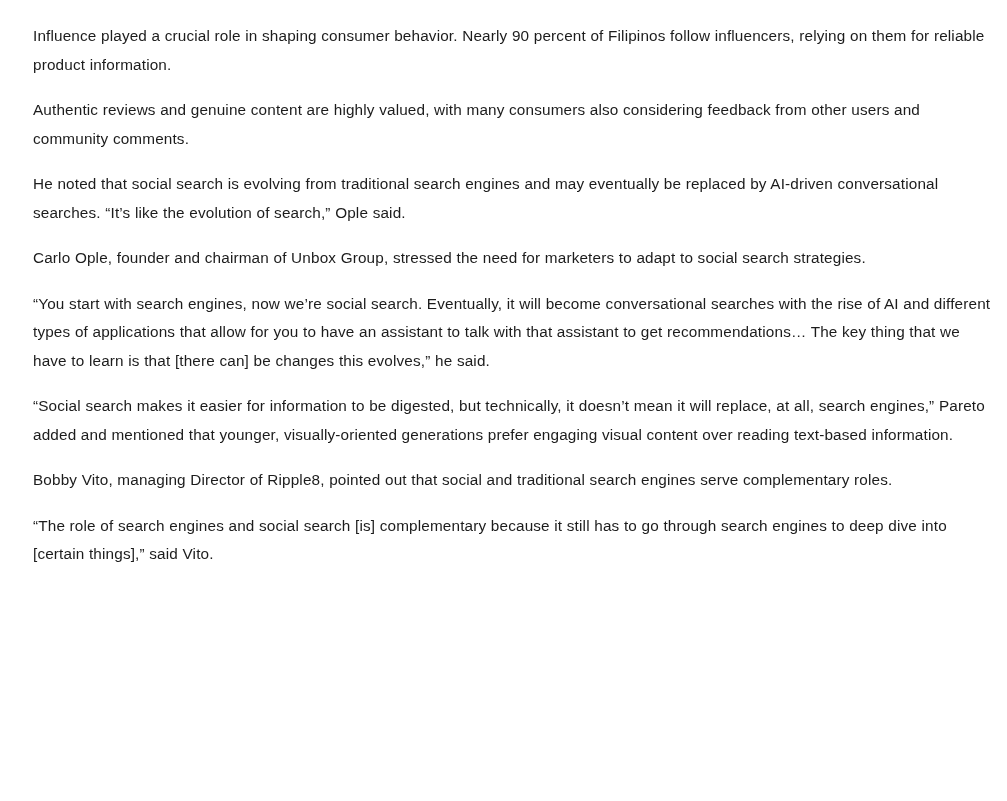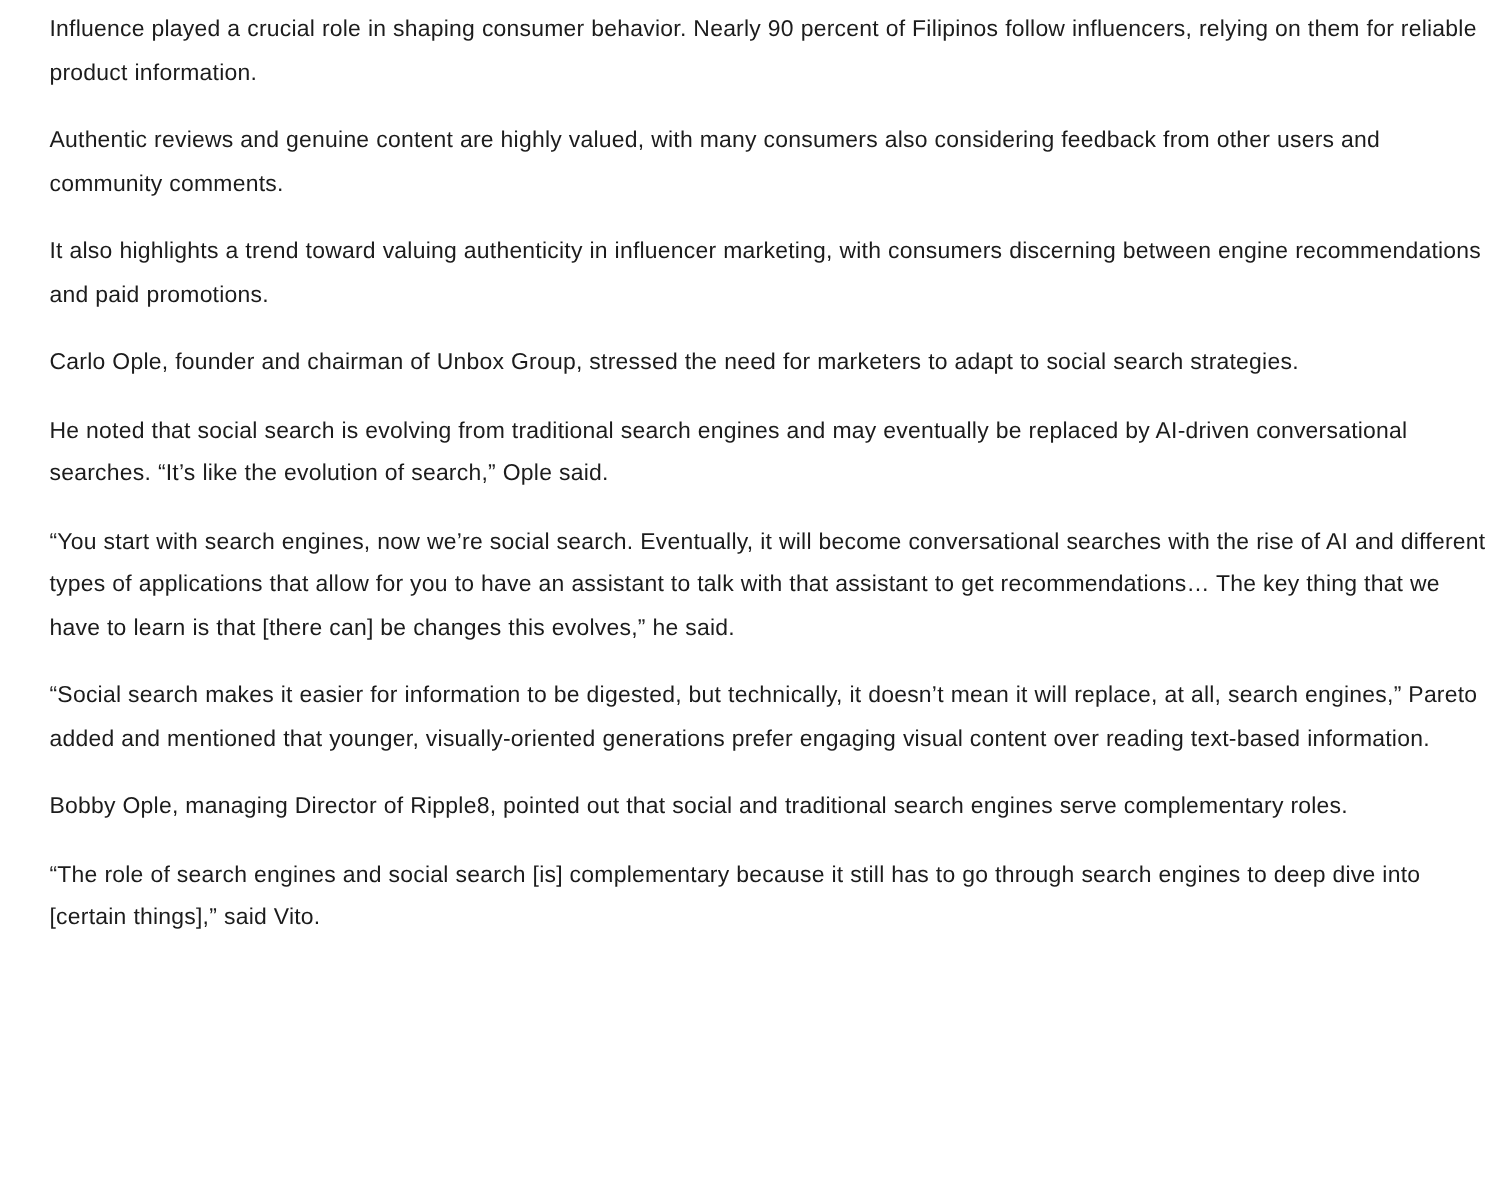--- a/index.html
+++ b/index.html
@@ -22,32 +22,31 @@
   .para {
     font-size: 15.3px;
     line-height: 28.5px;
     color: #1c1c1c;
     margin: 0 0 17px 0;
     letter-spacing: 0.01em;
     text-align: left;
     word-spacing: 0.01em;
   }
   .para:first-child {
-    padding-top: 6px;
+    padding-top: 22px;
   }
   .para:last-child {
     margin-bottom: 0;
   }
 </style>
 </head>
 <body>
 
 <div class="article-body">
   <p class="para">Influence played a crucial role in shaping consumer behavior. Nearly 90 percent of Filipinos follow influencers, relying on them for reliable product information.</p>
   <p class="para">Authentic reviews and genuine content are highly valued, with many consumers also considering feedback from other users and community comments.</p>
-  <p class="para">It also highlights a trend toward valuing authenticity in influencer marketing, with consumers discerning between engine recommendations and paid promotions.</p>
+  <p class="para">He noted that social search is evolving from traditional search engines and may eventually be replaced by AI-driven conversational searches. “It’s like the evolution of search,” Ople said.</p>
   <p class="para">Carlo Ople, founder and chairman of Unbox Group, stressed the need for marketers to adapt to social search strategies.</p>
-  <p class="para">He noted that social search is evolving from traditional search engines and may eventually be replaced by AI-driven conversational searches. “It’s like the evolution of search,” Ople said.</p>
   <p class="para">“You start with search engines, now we’re social search. Eventually, it will become conversational searches with the rise of AI and different types of applications that allow for you to have an assistant to talk with that assistant to get recommendations… The key thing that we have to learn is that [there can] be changes this evolves,” he said.</p>
   <p class="para">“Social search makes it easier for information to be digested, but technically, it doesn’t mean it will replace, at all, search engines,” Pareto added and mentioned that younger, visually-oriented generations prefer engaging visual content over reading text-based information.</p>
-  <p class="para">Bobby Ople, managing Director of Ripple8, pointed out that social and traditional search engines serve complementary roles.</p>
+  <p class="para">Bobby Vito, managing Director of Ripple8, pointed out that social and traditional search engines serve complementary roles.</p>
   <p class="para">“The role of search engines and social search [is] complementary because it still has to go through search engines to deep dive into [certain things],” said Vito.</p>
 </div>
 
 </body></html>

